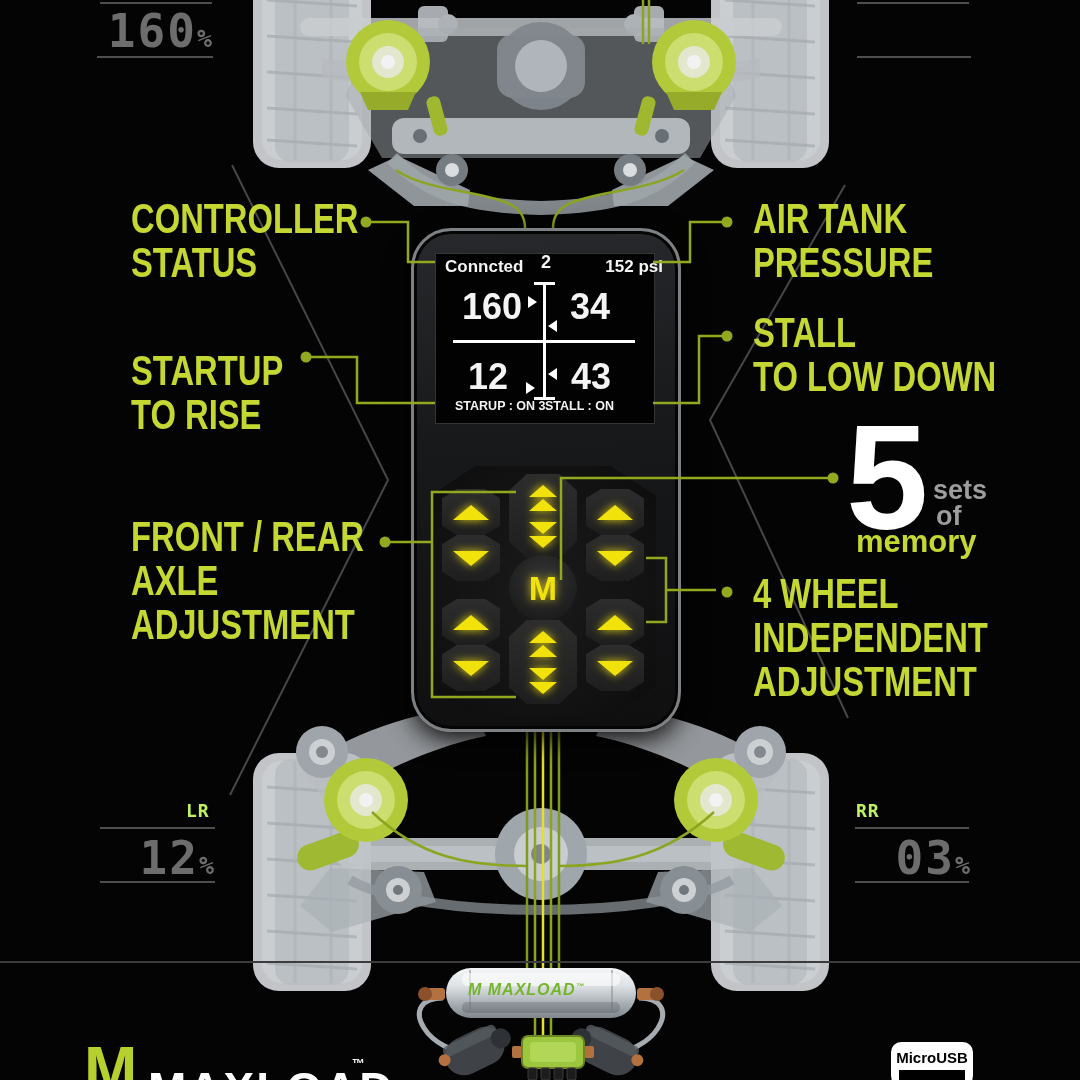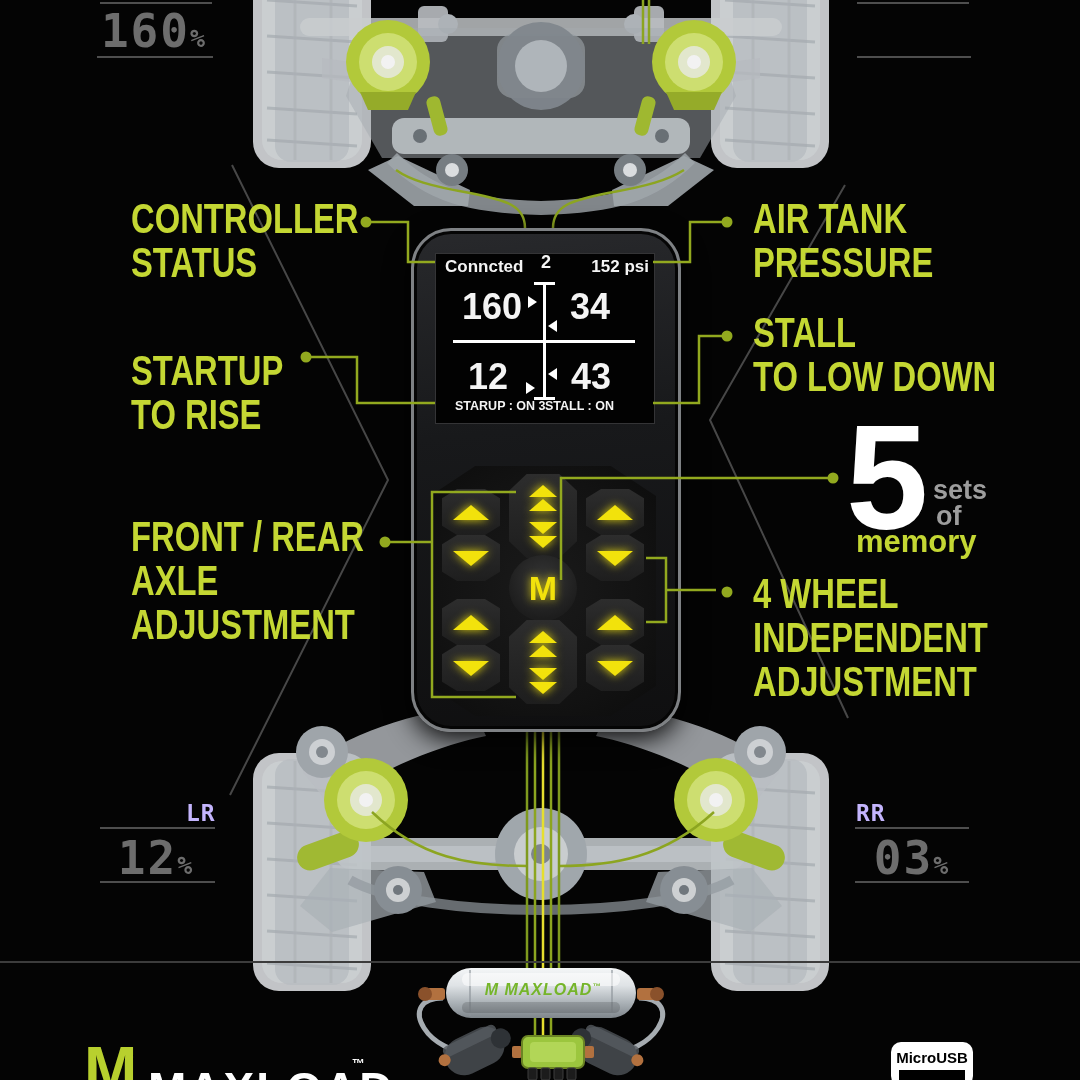--- a/index.html
+++ b/index.html
@@ -5,26 +5,26 @@
   html,body{margin:0;padding:0;background:#000;}
   .stage{position:relative;width:1080px;height:1080px;background:#040404;overflow:hidden;
          font-family:"Liberation Sans",sans-serif;}
   svg.layer{position:absolute;left:0;top:0;width:1080px;height:1080px;}
 
   
   .callout{position:absolute;color:#c4d733;font-weight:800;font-size:42px;line-height:44px;
            transform:scaleX(.78);transform-origin:0 0;white-space:nowrap;letter-spacing:0;}
   
   .digro{position:absolute;color:#6d6d6d;font-family:"DejaVu Sans Mono",monospace;font-weight:700;
-         text-align:center;white-space:nowrap;letter-spacing:2px;}
+         text-align:right;white-space:nowrap;letter-spacing:2px;}
   .digro .dig{font-size:46px;}
   .digro .pct{font-size:25px;}
   .roline{position:absolute;height:2px;background:#4e4e4e;}
-  .rolabel{position:absolute;color:#c4b5fd;font-family:"DejaVu Sans Mono",monospace;
-           font-weight:700;font-size:23px;letter-spacing:1px;}
+  .rolabel{position:absolute;color:#bef264;font-family:"DejaVu Sans Mono",monospace;
+           font-weight:700;font-size:18px;letter-spacing:1px;}
 
   
   .device{position:absolute;left:411px;top:228px;width:264px;height:498px;border-radius:40px;
           background:linear-gradient(175deg,#28292c,#18191b 40%,#0f0f10);
           border:3px solid #7e8184;box-shadow:inset 0 0 0 3px #050505,0 8px 26px rgba(0,0,0,.9);}
   .screen{position:absolute;left:435px;top:253px;width:218px;height:169px;background:#020202;
           border:1px solid #343436;color:#f4f4f4;}
   .stxt{position:absolute;color:#f4f4f4;font-weight:700;white-space:nowrap;}
   .snum{font-size:36px;}
   .shdr{font-size:17px;}
@@ -60,21 +60,21 @@
   .memlbl{position:absolute;left:856px;top:524px;color:#c4d733;font-weight:700;font-size:31px;}
 
   
   .logo-m{position:absolute;left:84px;top:1038px;color:#b8d02e;font-weight:900;font-size:64px;line-height:1;}
   .logo-text{position:absolute;left:148px;top:1066px;color:#fff;font-weight:900;font-size:46px;letter-spacing:2px;line-height:1;}
   .logo-tm{position:absolute;left:352px;top:1056px;color:#fff;font-weight:700;font-size:13px;}
   .usb{position:absolute;left:891px;top:1042px;width:82px;height:44px;background:#fff;border-radius:10px;}
   .usb-label{position:absolute;left:891px;top:1049px;width:82px;text-align:center;color:#000;font-weight:800;font-size:15px;}
   .usb-slot{position:absolute;left:899px;top:1070px;width:66px;height:12px;background:#000;}
 
-  .tanklogo{position:absolute;left:468px;top:981px;width:150px;text-align:center;color:#75b52a;
+  .tanklogo{position:absolute;left:468px;top:981px;width:150px;color:#75b52a;
             font-weight:800;font-size:16px;font-style:italic;letter-spacing:1px;white-space:nowrap;}
   .tanklogo .tm{font-size:8px;vertical-align:super;}
 </style>
 </head>
 <body>
 
 <div class="stage">
 
   <svg class="layer" viewBox="0 0 1080 1080">
     <defs>
@@ -241,21 +241,21 @@
       <rect x="554" y="1068" width="9" height="12" rx="2" fill="#1c1c1c" stroke="#3c3c3c"></rect>
       <rect x="567" y="1068" width="9" height="12" rx="2" fill="#1c1c1c" stroke="#3c3c3c"></rect>
     </g>
   </svg>
 
   <div class="device"></div>
 
   <div class="screen"></div>
   <div class="stxt shdr" style="left:445px;top:257px;">Conncted</div>
   <div class="stxt" style="left:536px;top:252px;width:20px;text-align:center;font-size:18px;">2</div>
-  <div class="stxt shdr" style="left:564px;top:257px;width:85px;text-align:right;">152 psi</div>
+  <div class="stxt shdr" style="left:578px;top:257px;width:85px;text-align:right;">152 psi</div>
 
   <div class="xline" style="left:543px;top:282px;width:3px;height:118px;"></div>
   <div class="xline" style="left:534px;top:282px;width:21px;height:3px;"></div>
   <div class="xline" style="left:534px;top:397px;width:21px;height:3px;"></div>
   <div class="xline" style="left:453px;top:340px;width:182px;height:3px;"></div>
   <div class="tr-r" style="left:528px;top:296px;"></div>
   <div class="tr-l" style="left:548px;top:320px;"></div>
   <div class="tr-l" style="left:548px;top:368px;"></div>
   <div class="tr-r" style="left:526px;top:382px;"></div>
 

